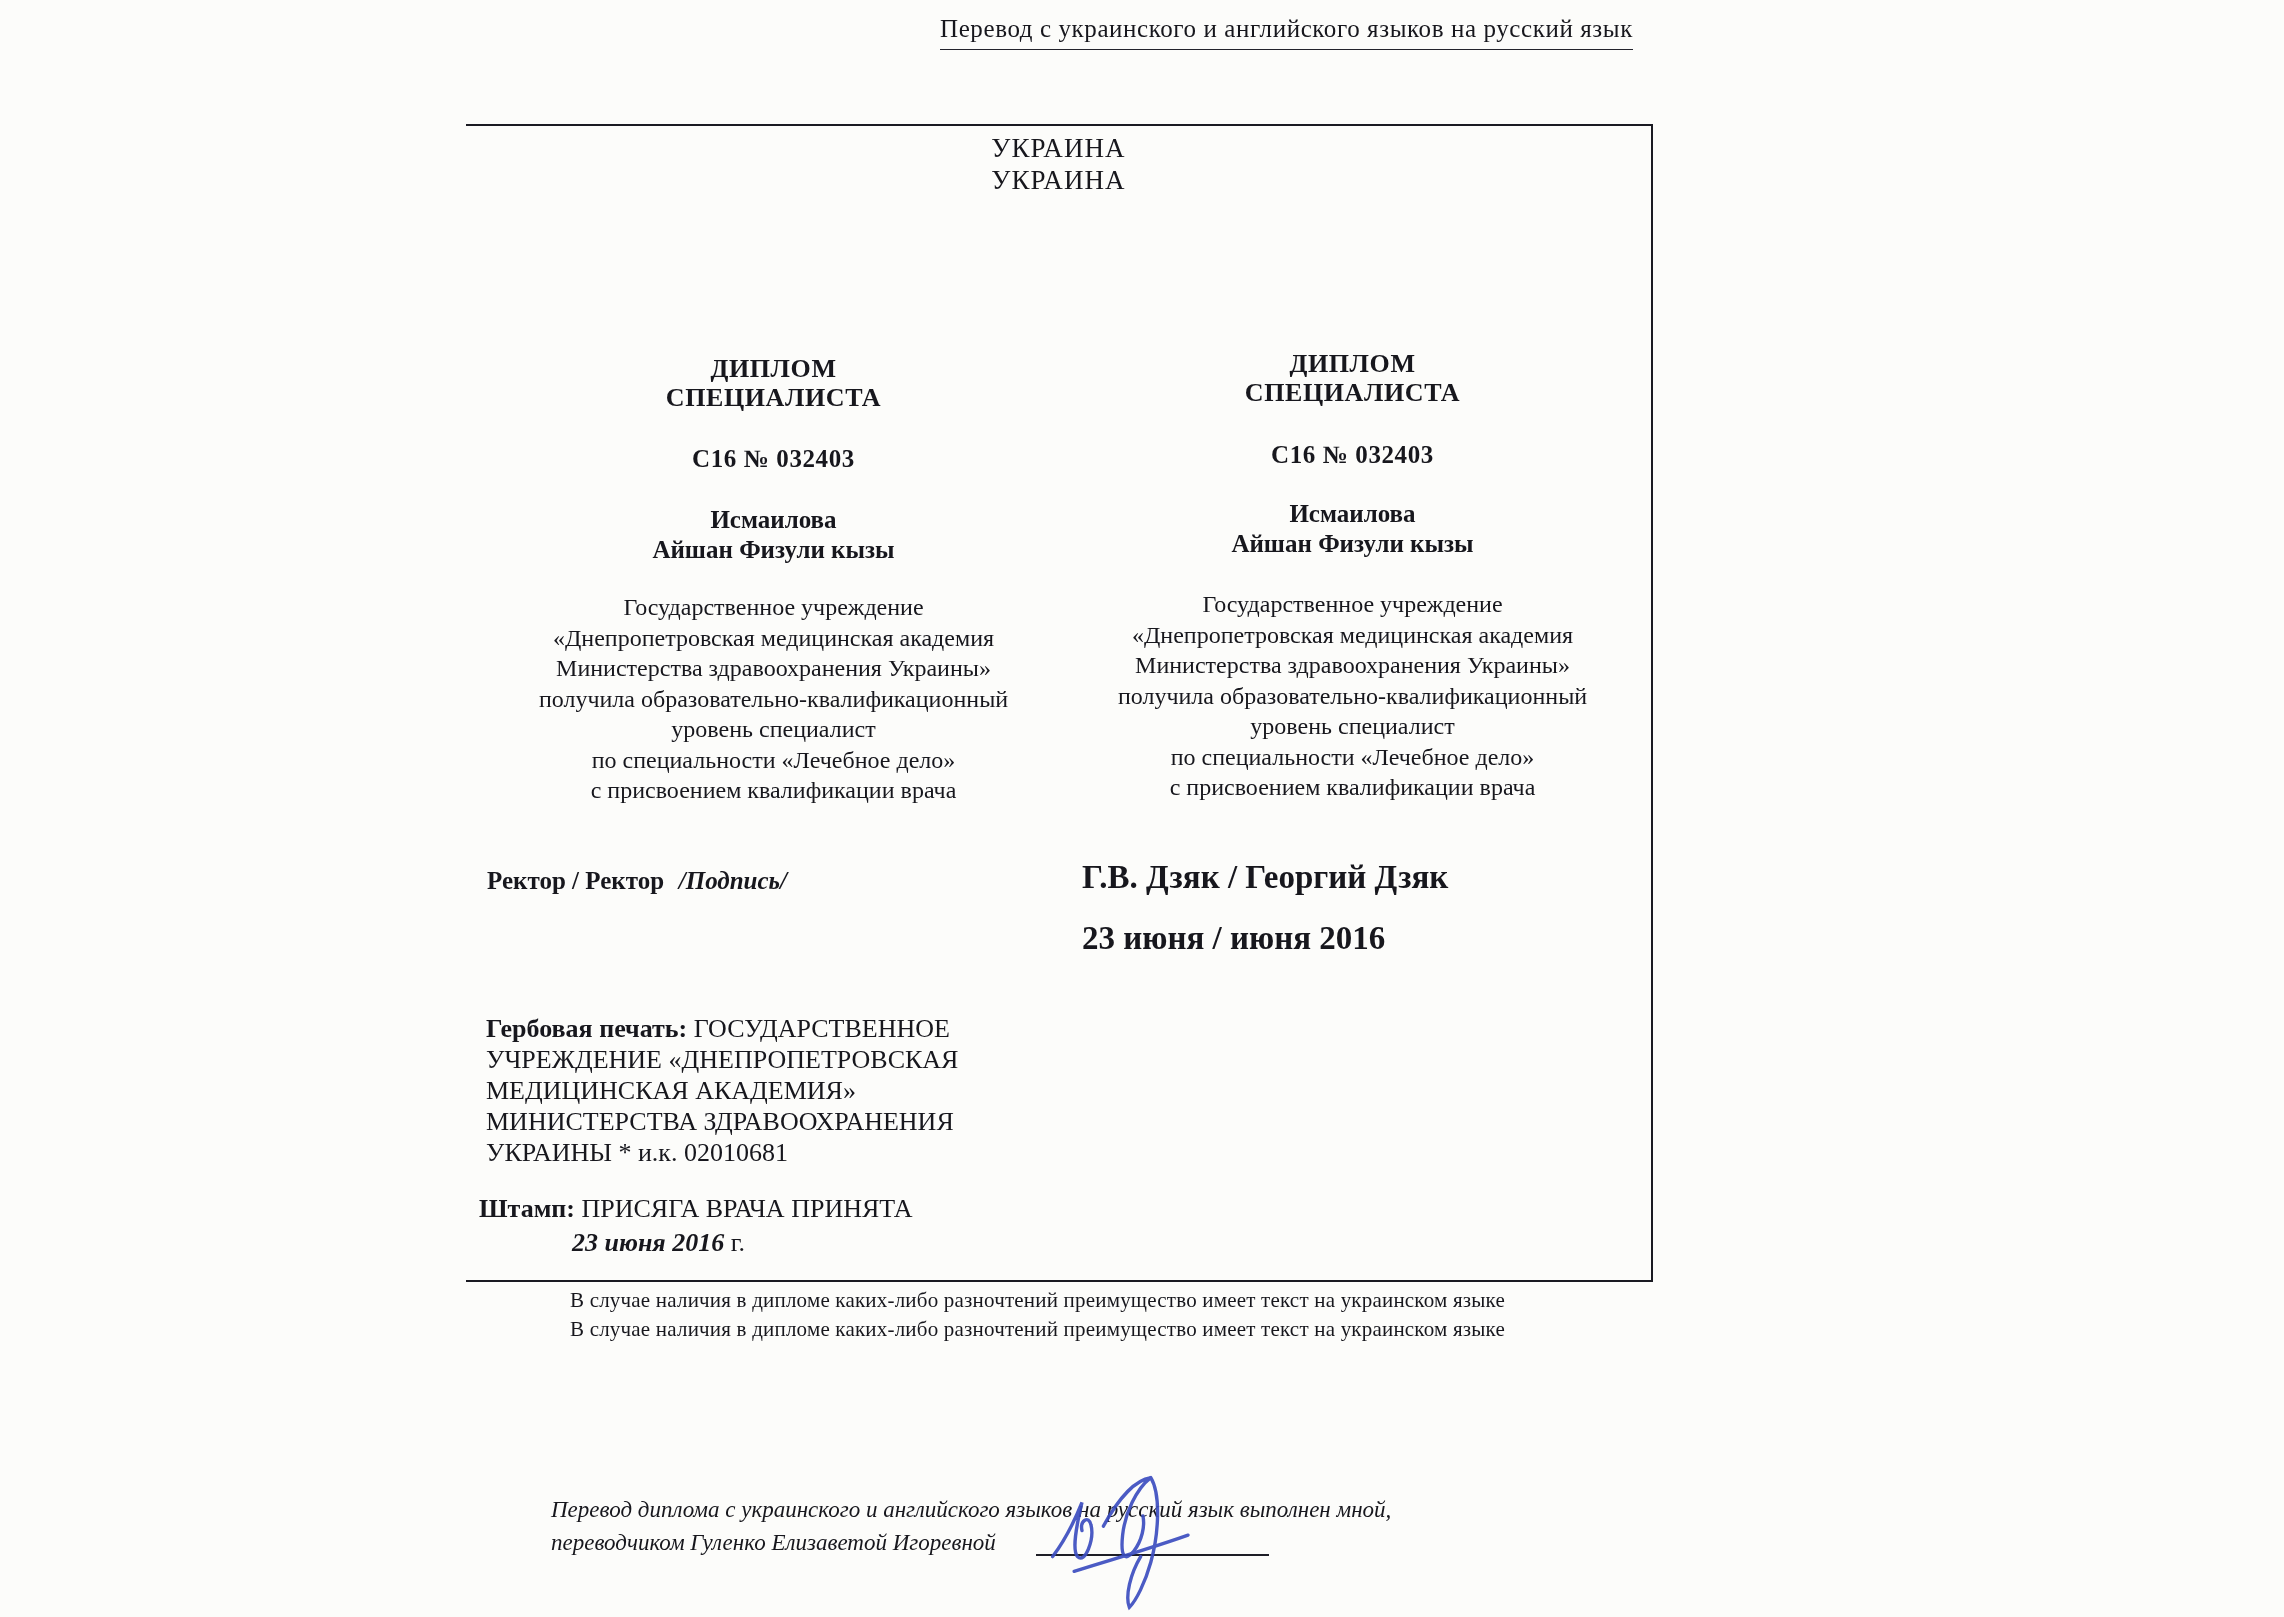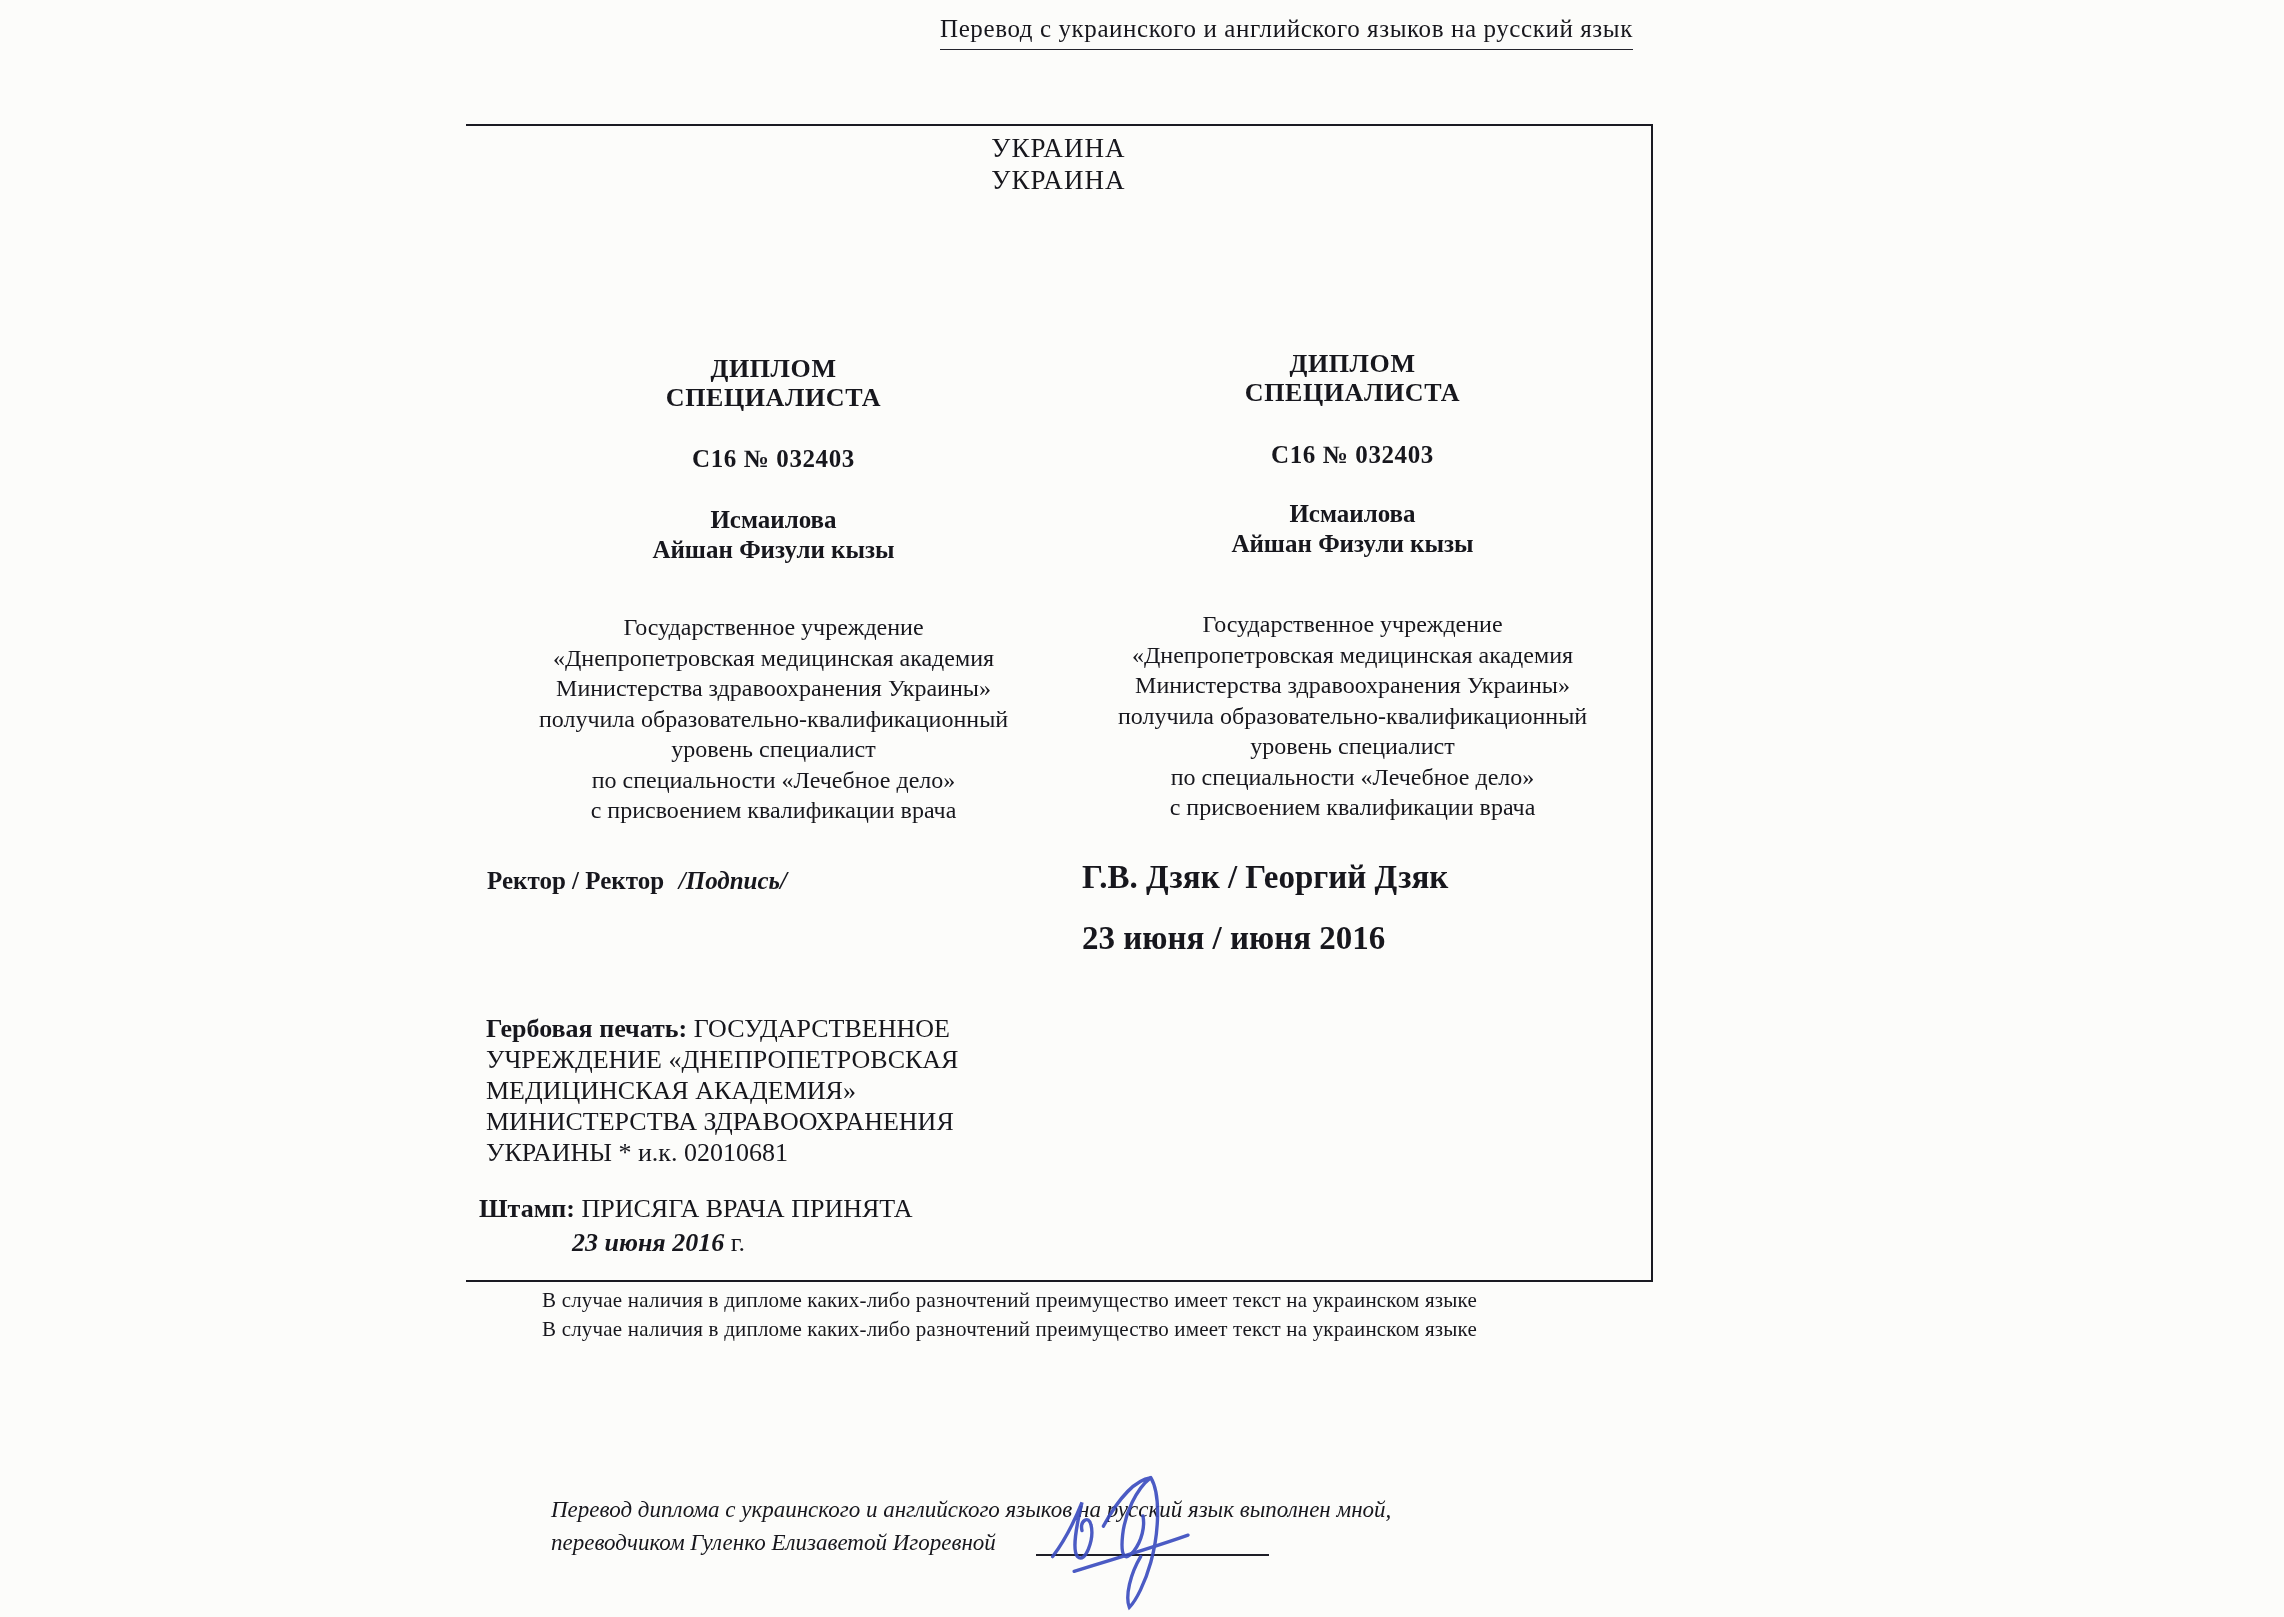--- a/index.html
+++ b/index.html
@@ -34,32 +34,32 @@
   }
 
   .gerb-block{top:132px;left:466px;width:1185px;}
   .gerb-note{font-size:24px;font-style:italic;line-height:29px;}
   .country{font-size:27px;line-height:32px;letter-spacing:1.1px;}
 
   .col{width:565px;}
   .title{font-size:26px;font-weight:bold;line-height:29px;letter-spacing:0.6px;}
   .number{font-size:25px;font-weight:bold;letter-spacing:0.6px;}
   .name{font-size:25px;font-weight:bold;line-height:30px;}
-  .body-text{font-size:24px;line-height:30.5px;margin-top:20px;}
+  .body-text{font-size:24px;line-height:30.5px;}
 
   .rector{font-size:25px;font-weight:bold;white-space:nowrap;}
   .rector .sig{font-style:italic;margin-left:14.7px;}
 
   .seal{font-size:26px;line-height:31px;white-space:nowrap;}
   .stamp1{font-size:26px;white-space:nowrap;}
   .stamp2{font-size:26px;white-space:nowrap;}
 
   .signer{font-size:33px;font-weight:bold;white-space:nowrap;}
 
-  .disclaimer{font-size:21px;white-space:nowrap;letter-spacing:0.2px;}
+  .disclaimer{font-size:21px;white-space:nowrap;letter-spacing:0.2px;margin-left:28px;}
 
   .translator{font-size:23px;font-style:italic;white-space:nowrap;}
   .sign-line{top:1554px;left:1036px;width:233px;height:1.7px;background:#1e1e26;}
   .sign-svg{top:1472px;left:1040px;}
 </style>
 </head>
 <body>
 
 <div class="page">
 

